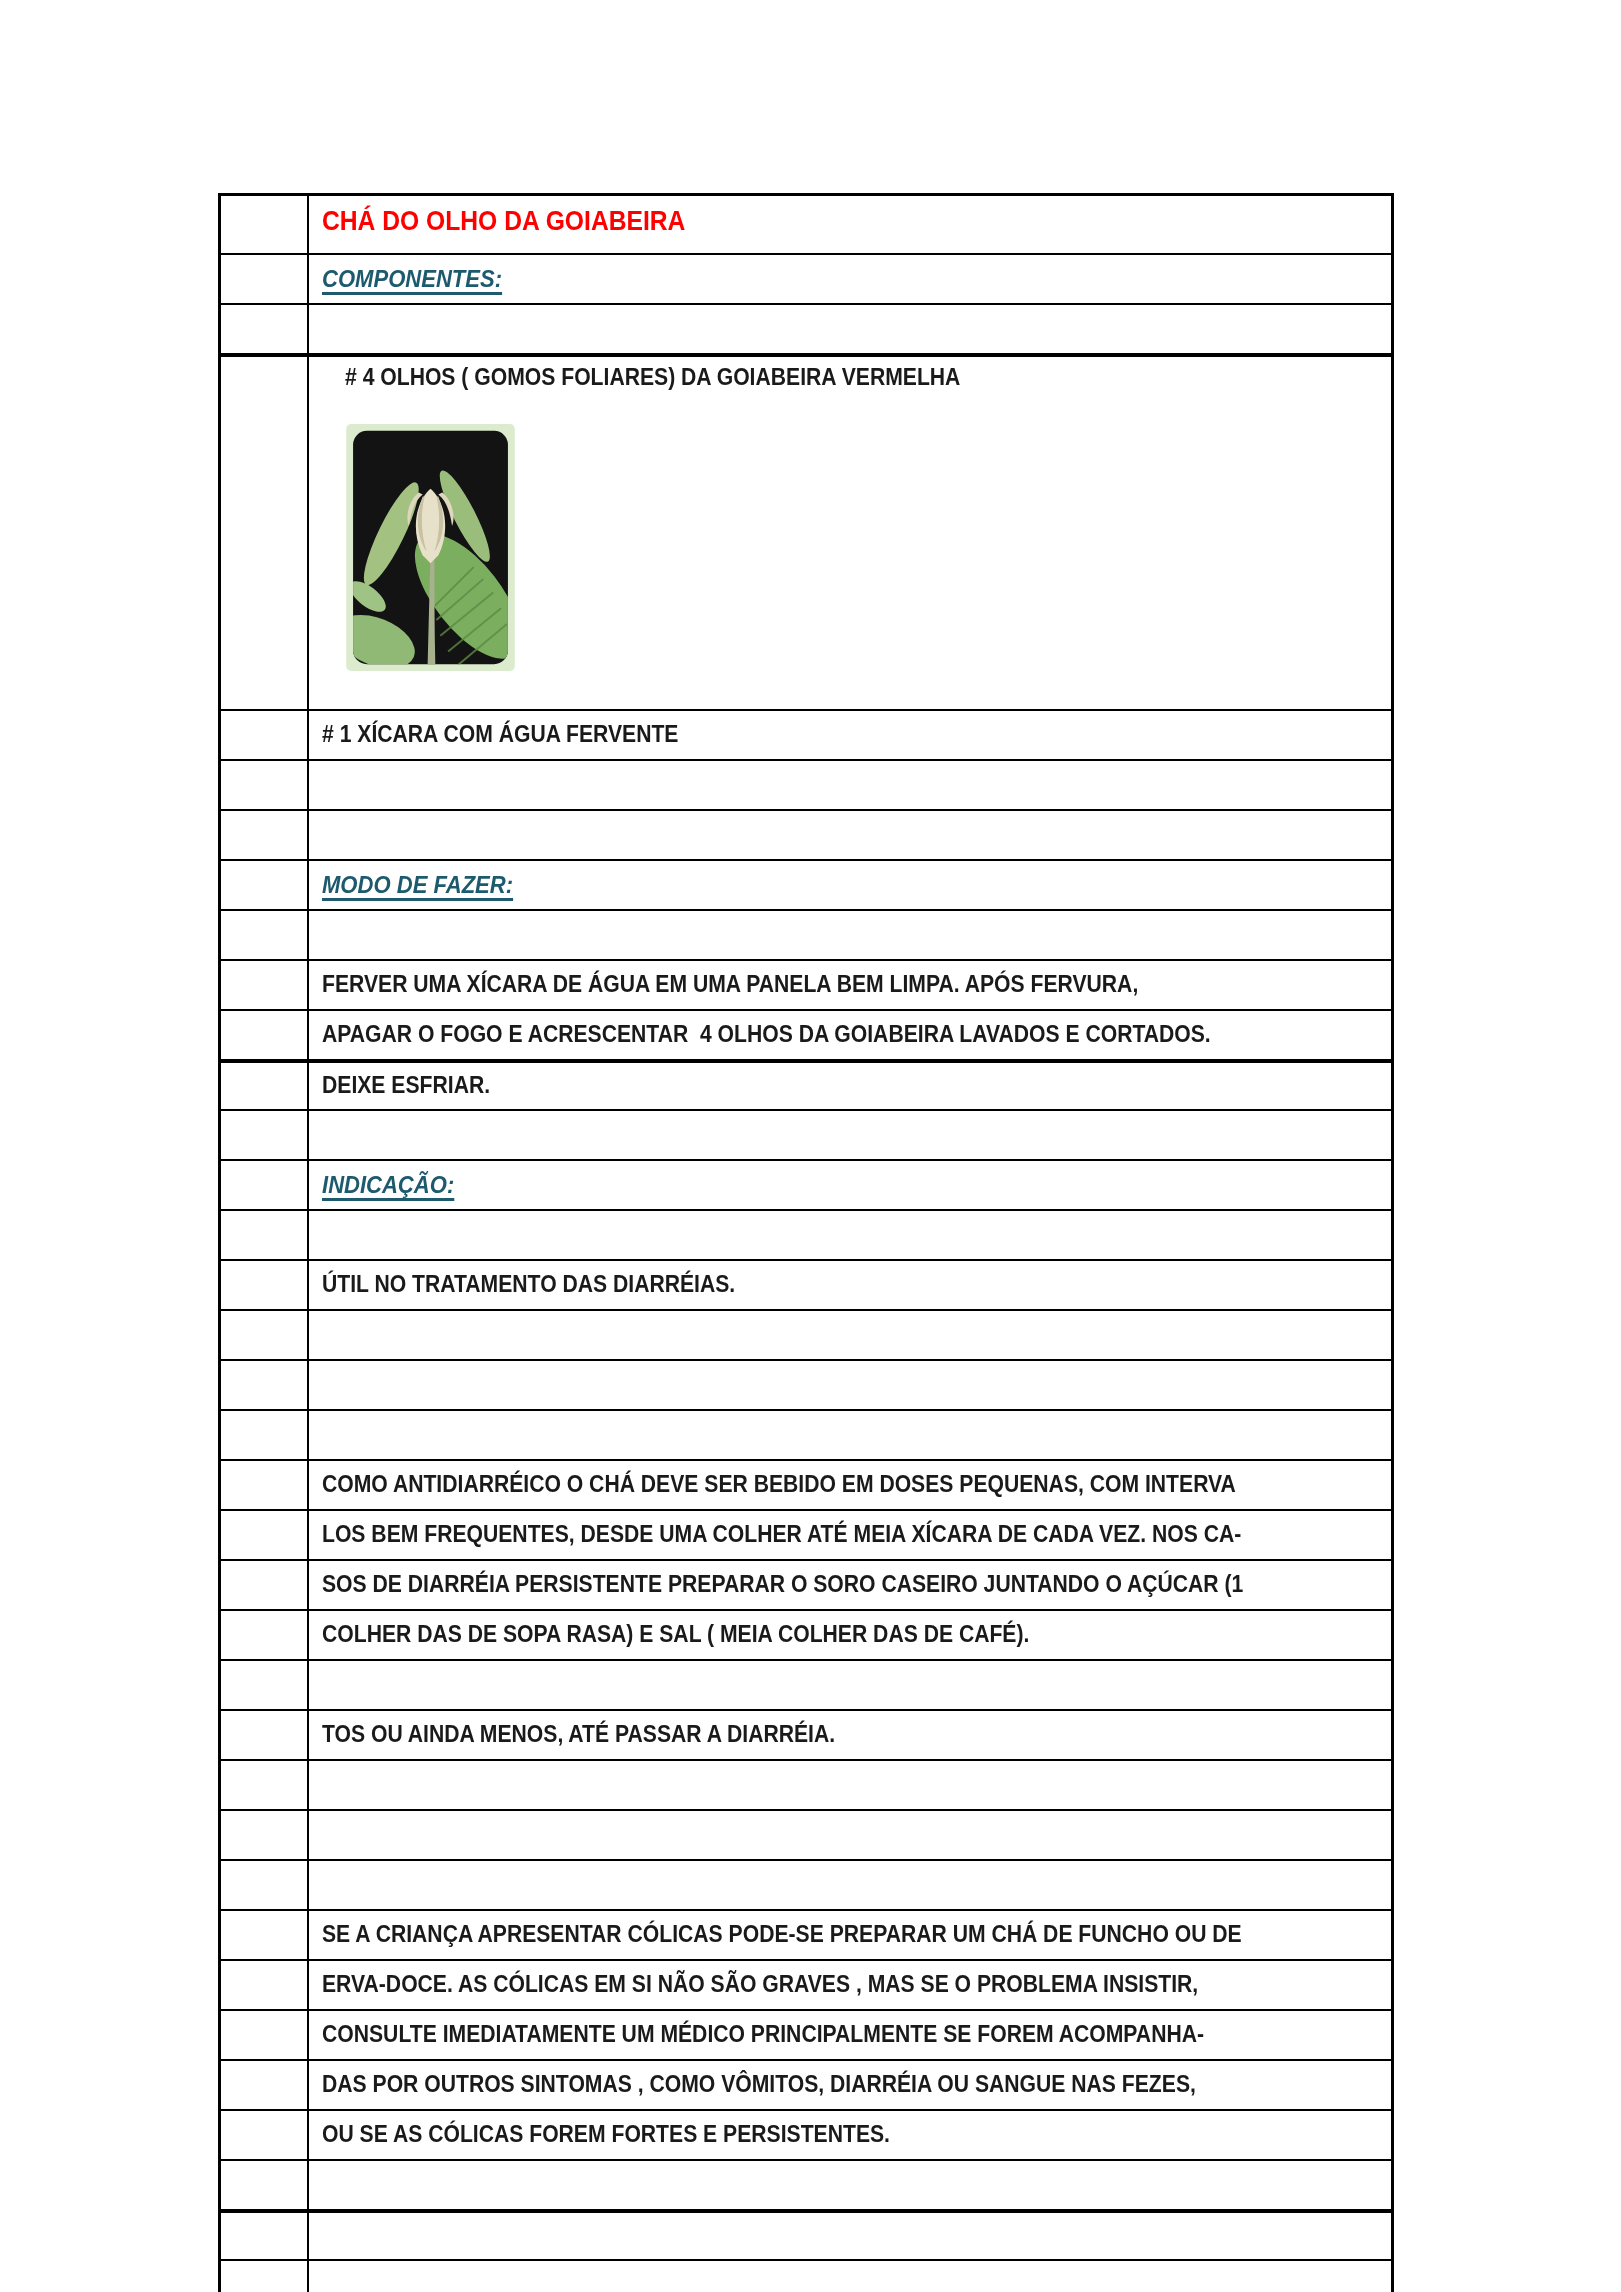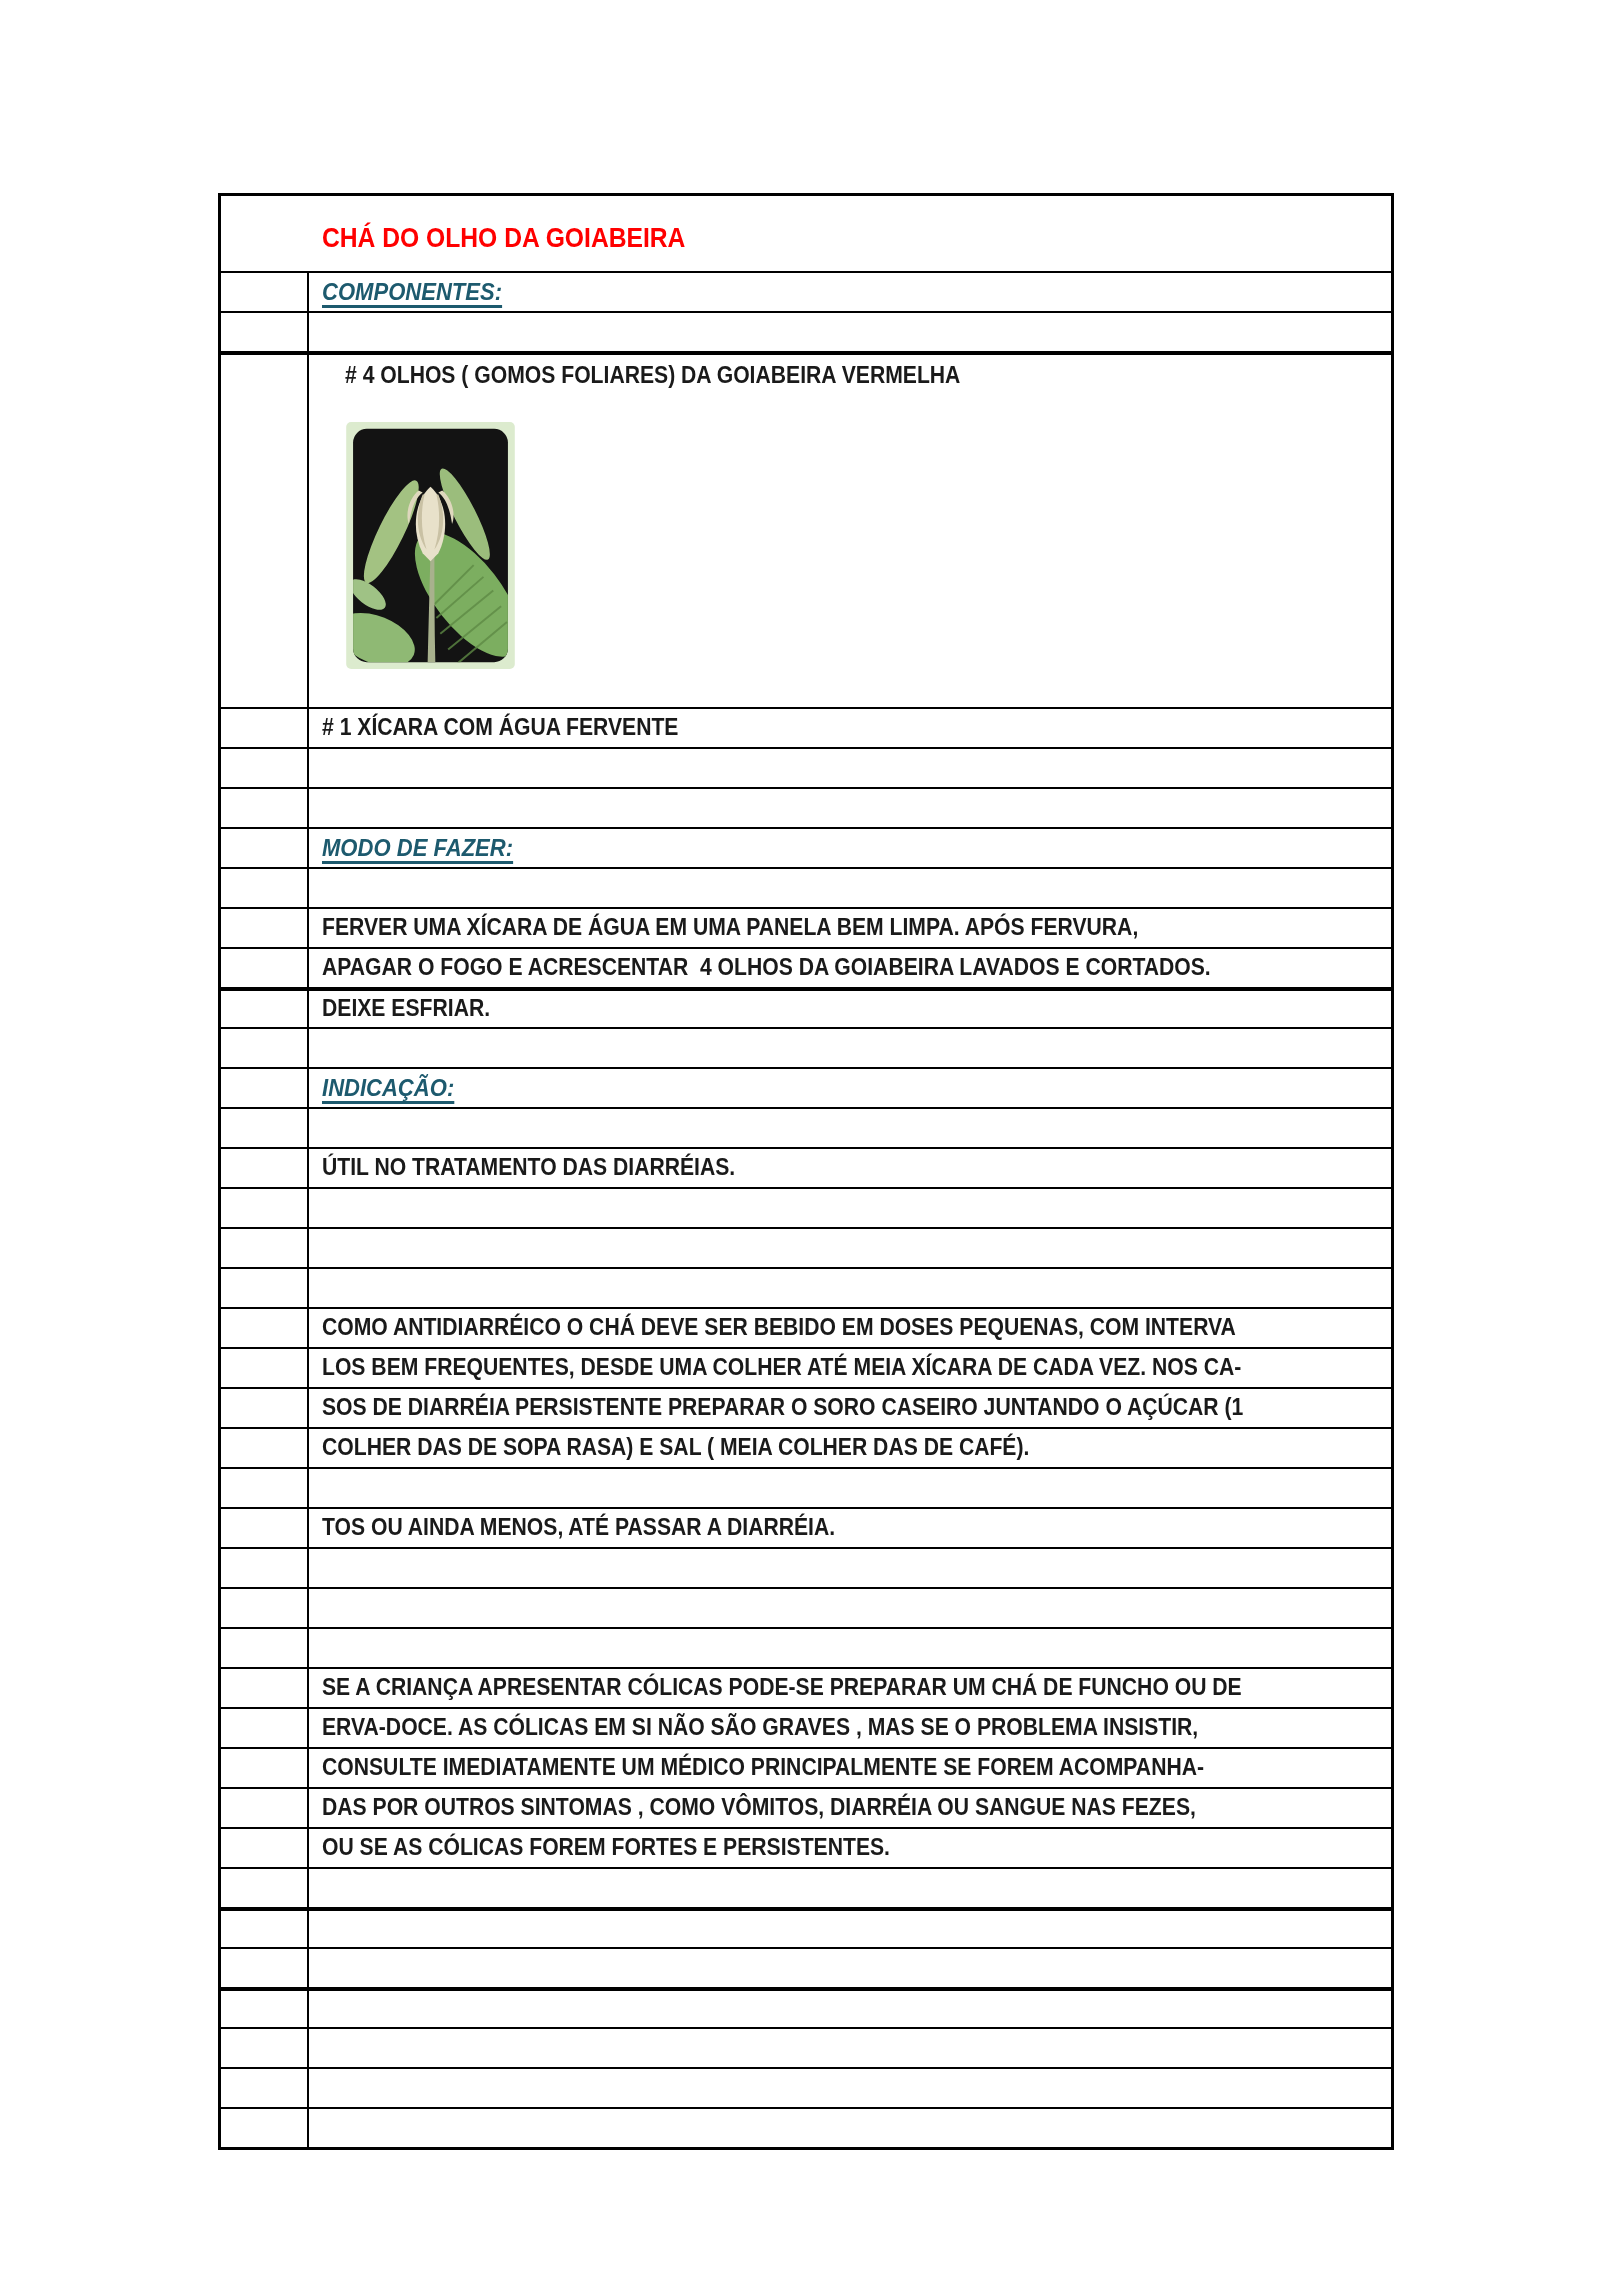--- a/index.html
+++ b/index.html
@@ -14,26 +14,26 @@
     position:absolute;
     left:218px;top:193px;
     width:1176px;
     border:3.9px solid #000;
     box-sizing:border-box;
     background:#fff;
   }
   .row{
     display:flex;
     box-sizing:border-box;
-    height:40px;
+    height:50px;
     border-top:2.9px solid #000;
   }
   .row.first{border-top:none;}
   .row.thick{border-top-width:4.9px;}
-  .row.r-title{height:75px;align-items:center;}
+  .row.r-title{height:57px;}
   .row.r-figure{height:356px;}
   .c1{
     flex:none;
     width:88px;
     box-sizing:border-box;
     border-right:2.9px solid #000;
   }
   .c2{
     flex:1;
     display:flex;

